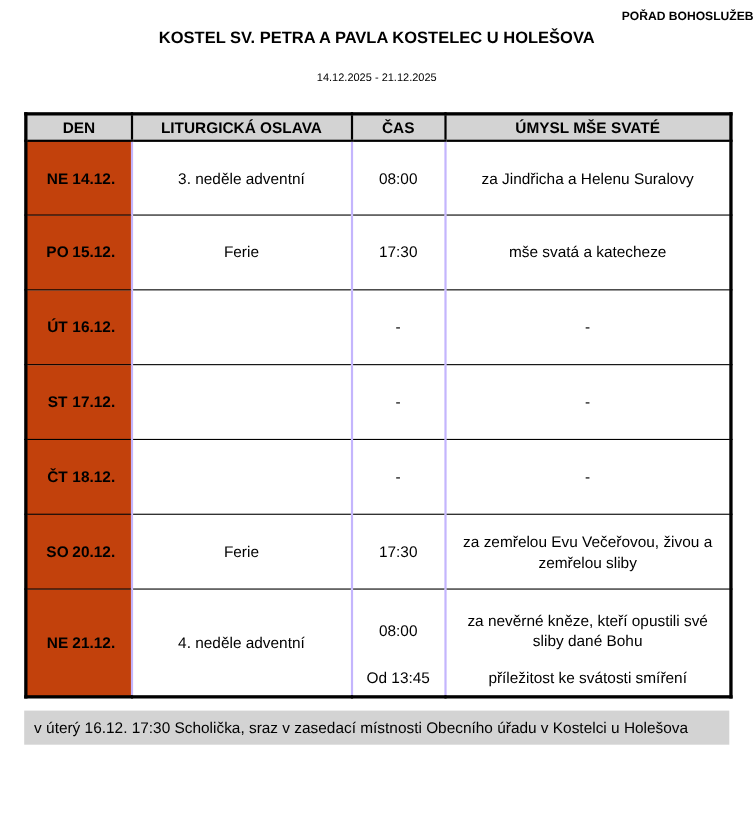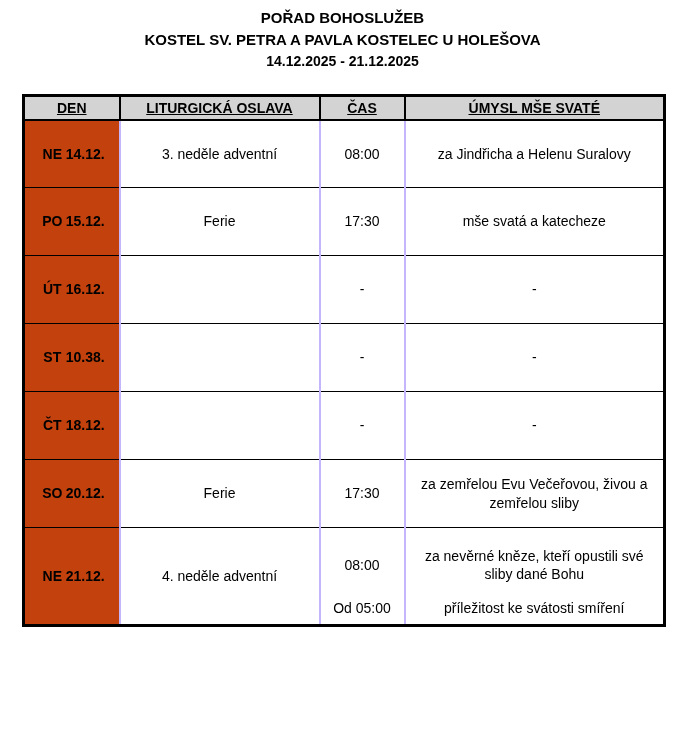--- a/index.html
+++ b/index.html
@@ -15,35 +15,36 @@
   .doc {
     width: 685px;
     height: 756px;
     overflow: hidden;
   }
   .doc-header {
     text-align: center;
     padding-top: 9px;
   }
   .doc-title {
-    font-size: 15px;
+    font-size: 11px;
     font-weight: bold;
     line-height: 1.25;
     margin: 0;
+    text-align: right;
   }
   .doc-subtitle {
     font-size: 15px;
     font-weight: bold;
     line-height: 1.25;
     margin: 3px 0 0 0;
   }
   .doc-daterange {
-    font-size: 14px;
-    font-weight: bold;
-    margin-top: 3px;
+    font-size: 10px;
+    font-weight: normal;
+    margin-top: 21px;
   }
   table.schedule {
     border-collapse: collapse;
     table-layout: fixed;
     width: 641px;
     margin: 25px 0 0 22px;
     border: 3px solid #000000;
   }
   table.schedule col.c-day   { width: 96px; }
   table.schedule col.c-cel   { width: 200px; }
@@ -51,21 +52,20 @@
   table.schedule col.c-int   { width: 260px; }
   table.schedule th {
     background: #d3d3d3;
     font-size: 14px;
     font-weight: bold;
     height: 22px;
     text-align: center;
     border-left: 2px solid #000000;
     border-bottom: 2px solid #000000;
     padding: 0 2px;
-    text-decoration: underline;
   }
   table.schedule th:first-child { border-left: none; }
   table.schedule td {
     border-left: 2px solid #c4b5fd;
     border-top: 1px solid #000000;
     font-size: 14px;
     text-align: center;
     vertical-align: middle;
     padding: 2px 5px;
     line-height: 1.3;
@@ -157,21 +157,21 @@
       <tr class="data-row">
         <td class="day-cell">
           <span class="day-code">ÚT</span><span>16.12.</span>
         </td>
         <td></td>
         <td>-</td>
         <td>-</td>
       </tr>
       <tr class="data-row">
         <td class="day-cell">
-          <span class="day-code">ST</span><span>10.38.</span>
+          <span class="day-code">ST</span><span>17.12.</span>
         </td>
         <td></td>
         <td>-</td>
         <td>-</td>
       </tr>
       <tr class="data-row">
         <td class="day-cell">
           <span class="day-code">ČT</span><span>18.12.</span>
         </td>
         <td></td>
@@ -187,27 +187,28 @@
         <td>za zemřelou Evu Večeřovou, živou a zemřelou sliby</td>
       </tr>
       <tr class="data-row-tall">
         <td class="day-cell">
           <span class="day-code">NE</span><span>21.12.</span>
         </td>
         <td>4. neděle adventní</td>
         <td class="dual">
           <div class="dual-wrap">
             <div class="dual-top">08:00</div>
-            <div class="dual-bottom">Od 05:00</div>
+            <div class="dual-bottom">Od 13:45</div>
           </div>
         </td>
         <td class="dual">
           <div class="dual-wrap">
             <div class="dual-top">za nevěrné kněze, kteří opustili své sliby dané Bohu</div>
             <div class="dual-bottom">příležitost ke svátosti smíření</div>
           </div>
         </td>
       </tr>
     </tbody>
   </table>
 
+  <div class="footer-note">v úterý 16.12. 17:30 Scholička, sraz v zasedací místnosti Obecního úřadu v Kostelci u Holešova</div>
 
 </div>
 
 </body></html>

